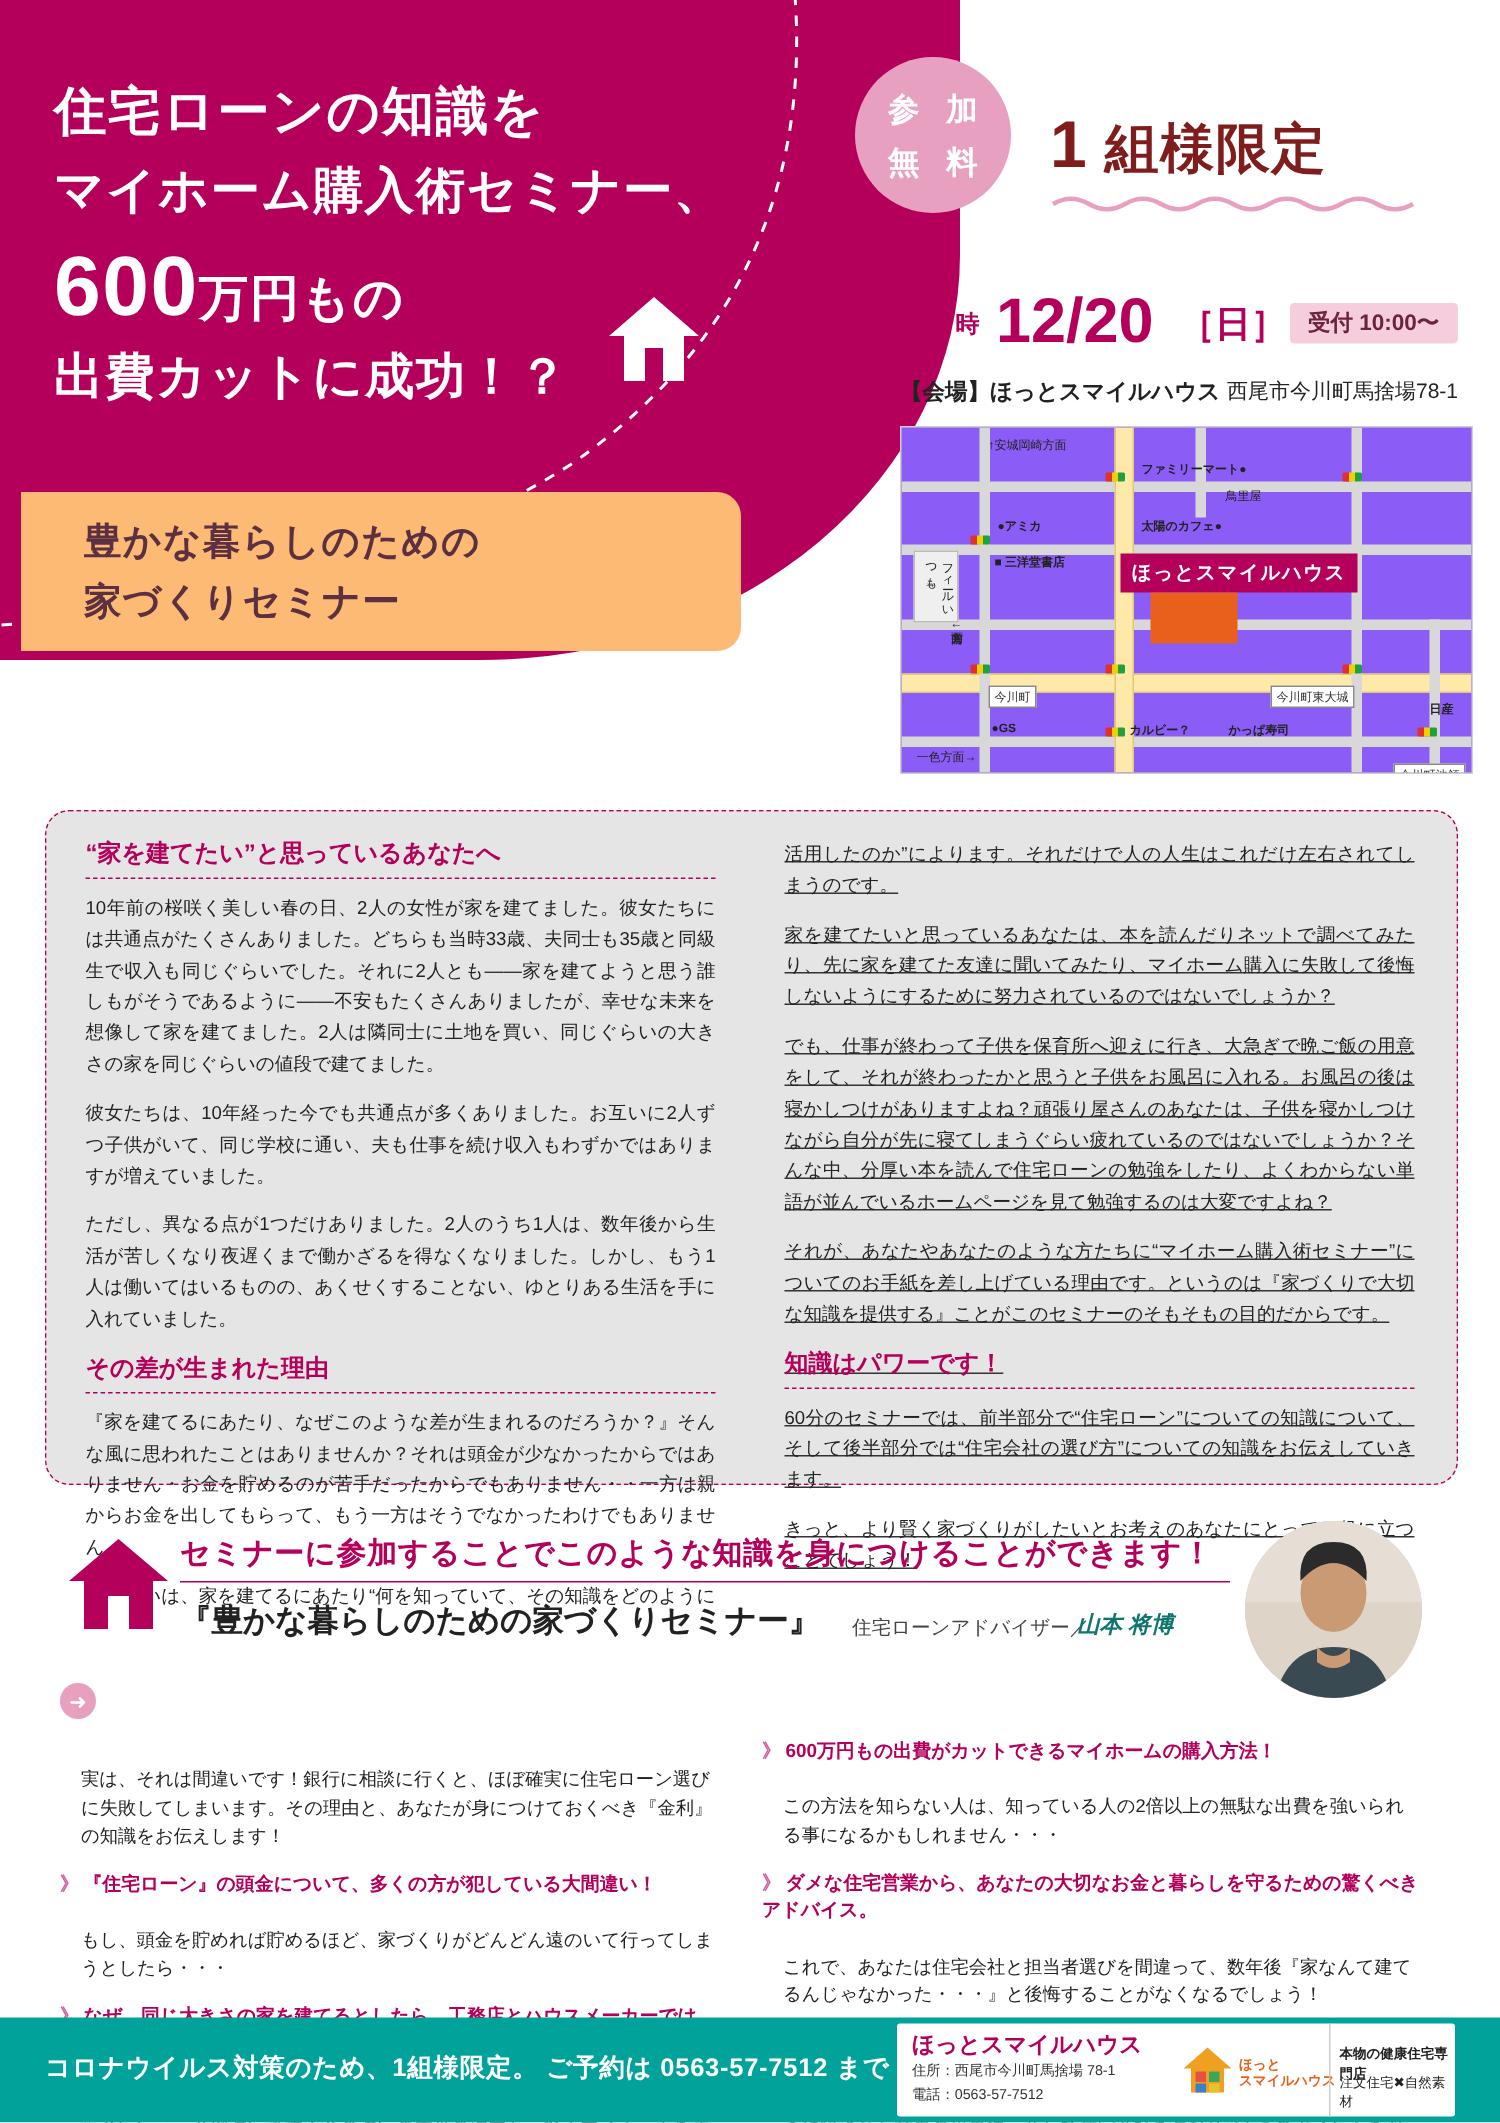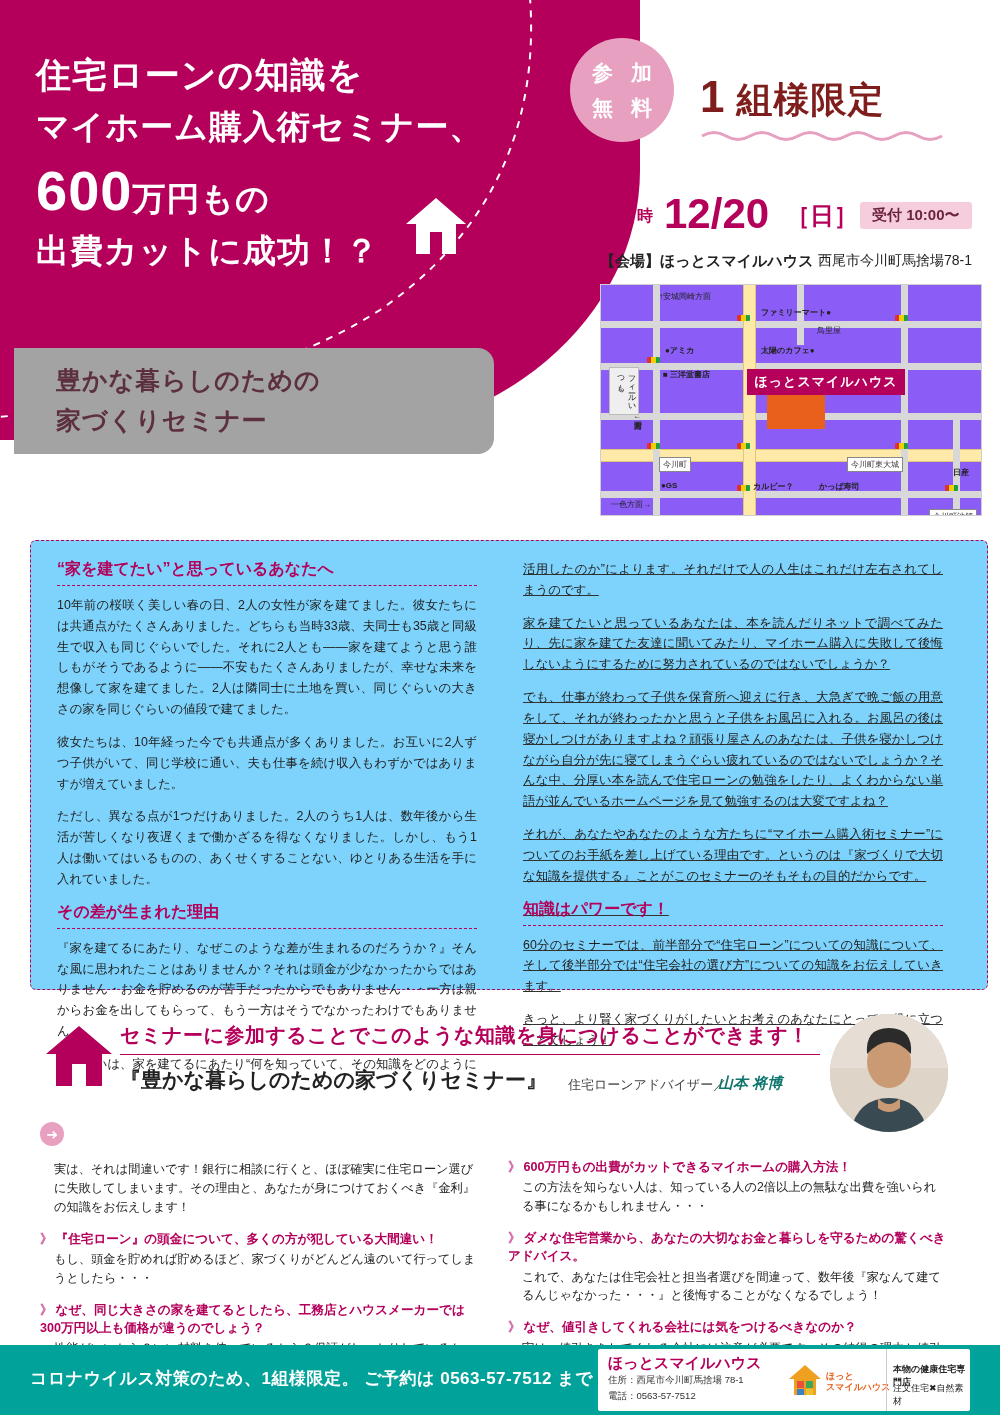--- a/index.html
+++ b/index.html
@@ -31,22 +31,22 @@
     position:absolute;left:36px;top:52px;width:560px;
     color:#ffffff;line-height:1.34;
     font-weight:bold;
   }
   .hl1{font-size:35px;letter-spacing:1px;}
   .hl2{font-size:33px;letter-spacing:1px;margin-top:6px;}
   .hl3{margin-top:14px;font-size:33px;letter-spacing:1px;}
   .hl3 .big{font-size:56px;line-height:1;}
   .hl4{font-size:33px;margin-top:8px;letter-spacing:1px;}
   .pinkband{
-    position:absolute;left:14px;top:348px;width:480px;height:106px;
-    background:#a3a3a3;
+    position:absolute;left:14px;top:328px;width:480px;height:106px;
+    background:#fdba74;
     border-radius:0 16px 16px 0;
   }
   .pinkband .t1{
     position:absolute;left:42px;top:16px;font-size:25px;color:#5c3040;font-weight:bold;letter-spacing:1px;
   }
   .pinkband .t2{
     position:absolute;left:42px;top:56px;font-size:25px;color:#5c3040;font-weight:bold;letter-spacing:1px;
   }
   .house-icon{
     position:absolute;left:404px;top:196px;width:64px;height:60px;
@@ -110,21 +110,21 @@
     background:#b4005a;color:#fff;font-size:13px;font-weight:bold;
     display:flex;align-items:center;justify-content:center;letter-spacing:1px;
   }
   .map .orange{position:absolute;left:166px;top:110px;width:58px;height:34px;background:#e8601c;}
   .map .vlabel{position:absolute;font-size:8px;writing-mode:vertical-rl;color:#222;}
   .map .greybox{position:absolute;background:#efefef;border:1px solid #bbb;font-size:8px;padding:1px 3px;}
 
   
   .storybox{
     position:absolute;left:30px;top:540px;width:940px;height:448px;
-    background:#7dd3fc;border:1px dashed #b4005a;border-radius:6px;padding-left:16px;
+    background:#e5e5e5;border:1px dashed #b4005a;border-radius:16px;
   }
   .col{position:absolute;top:18px;width:420px;}
   .col.left{left:26px;}
   .col.right{left:492px;text-decoration:underline;}
   .sec-title{
     color:#b4005a;font-size:16px;font-weight:bold;
     border-bottom:1px dashed #b4005a;padding-bottom:5px;margin-bottom:9px;
   }
   .para{font-size:12.4px;line-height:1.68;color:#222;margin-bottom:12px;text-align:justify;}
 
@@ -152,21 +152,21 @@
   }
   .sem-lead{
     position:absolute;left:72px;top:120px;font-size:19px;color:#b4005a;font-weight:bold;
   }
   .bullets{position:absolute;top:158px;width:440px;}
   .bullets.left{left:40px;}
   .bullets.right{left:508px;}
   .bullet{margin-bottom:13px;}
   .b-head{font-size:12.6px;color:#b4005a;font-weight:bold;line-height:1.45;}
   .b-head .mark{color:#d060a0;margin-right:3px;}
-  .b-body{font-size:12.2px;color:#222;line-height:1.55;margin-top:2px;margin-left:14px;}
+  .b-body{font-size:12.2px;color:#222;line-height:1.55;margin-top:19px;margin-left:14px;}
 
   
   .footer{
     position:absolute;left:0;top:1345px;width:1000px;height:70px;background:#00a29a;
   }
   .footer-text{
     position:absolute;left:30px;top:22px;color:#fff;font-size:17px;font-weight:bold;letter-spacing:0.5px;
   }
   .footer-card{
     position:absolute;left:598px;top:4px;width:372px;height:62px;background:#ffffff;border-radius:2px;

